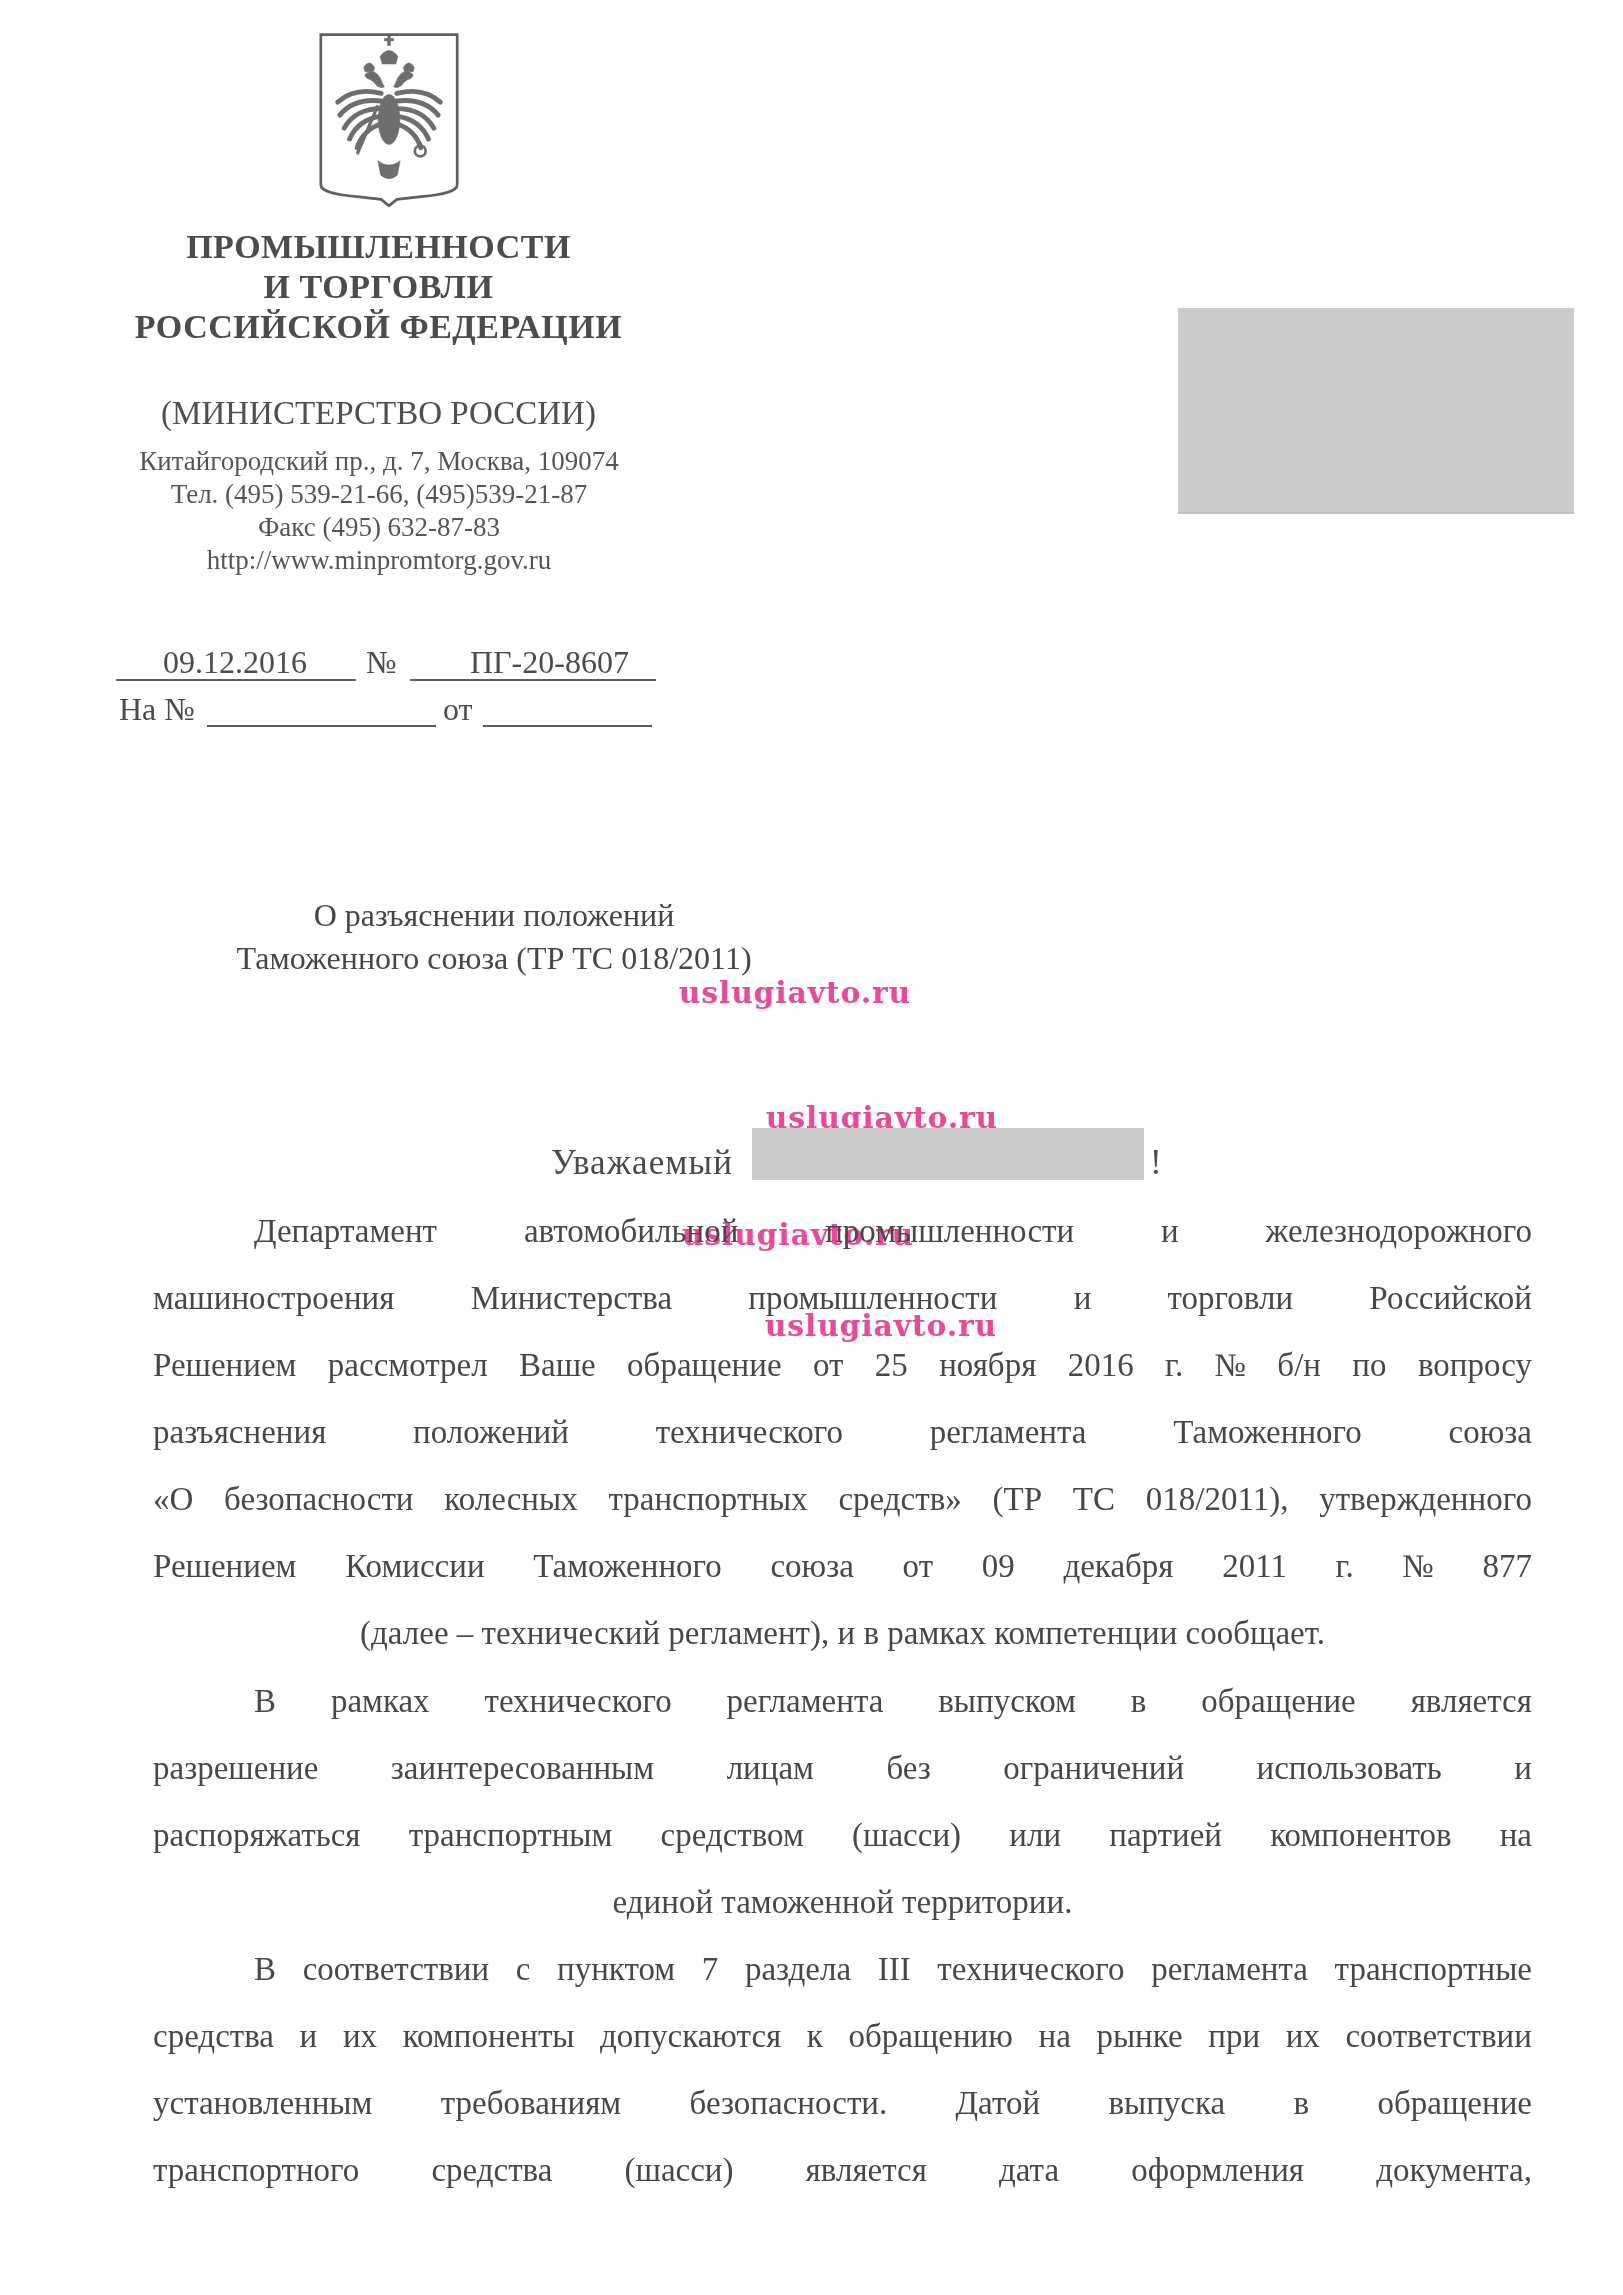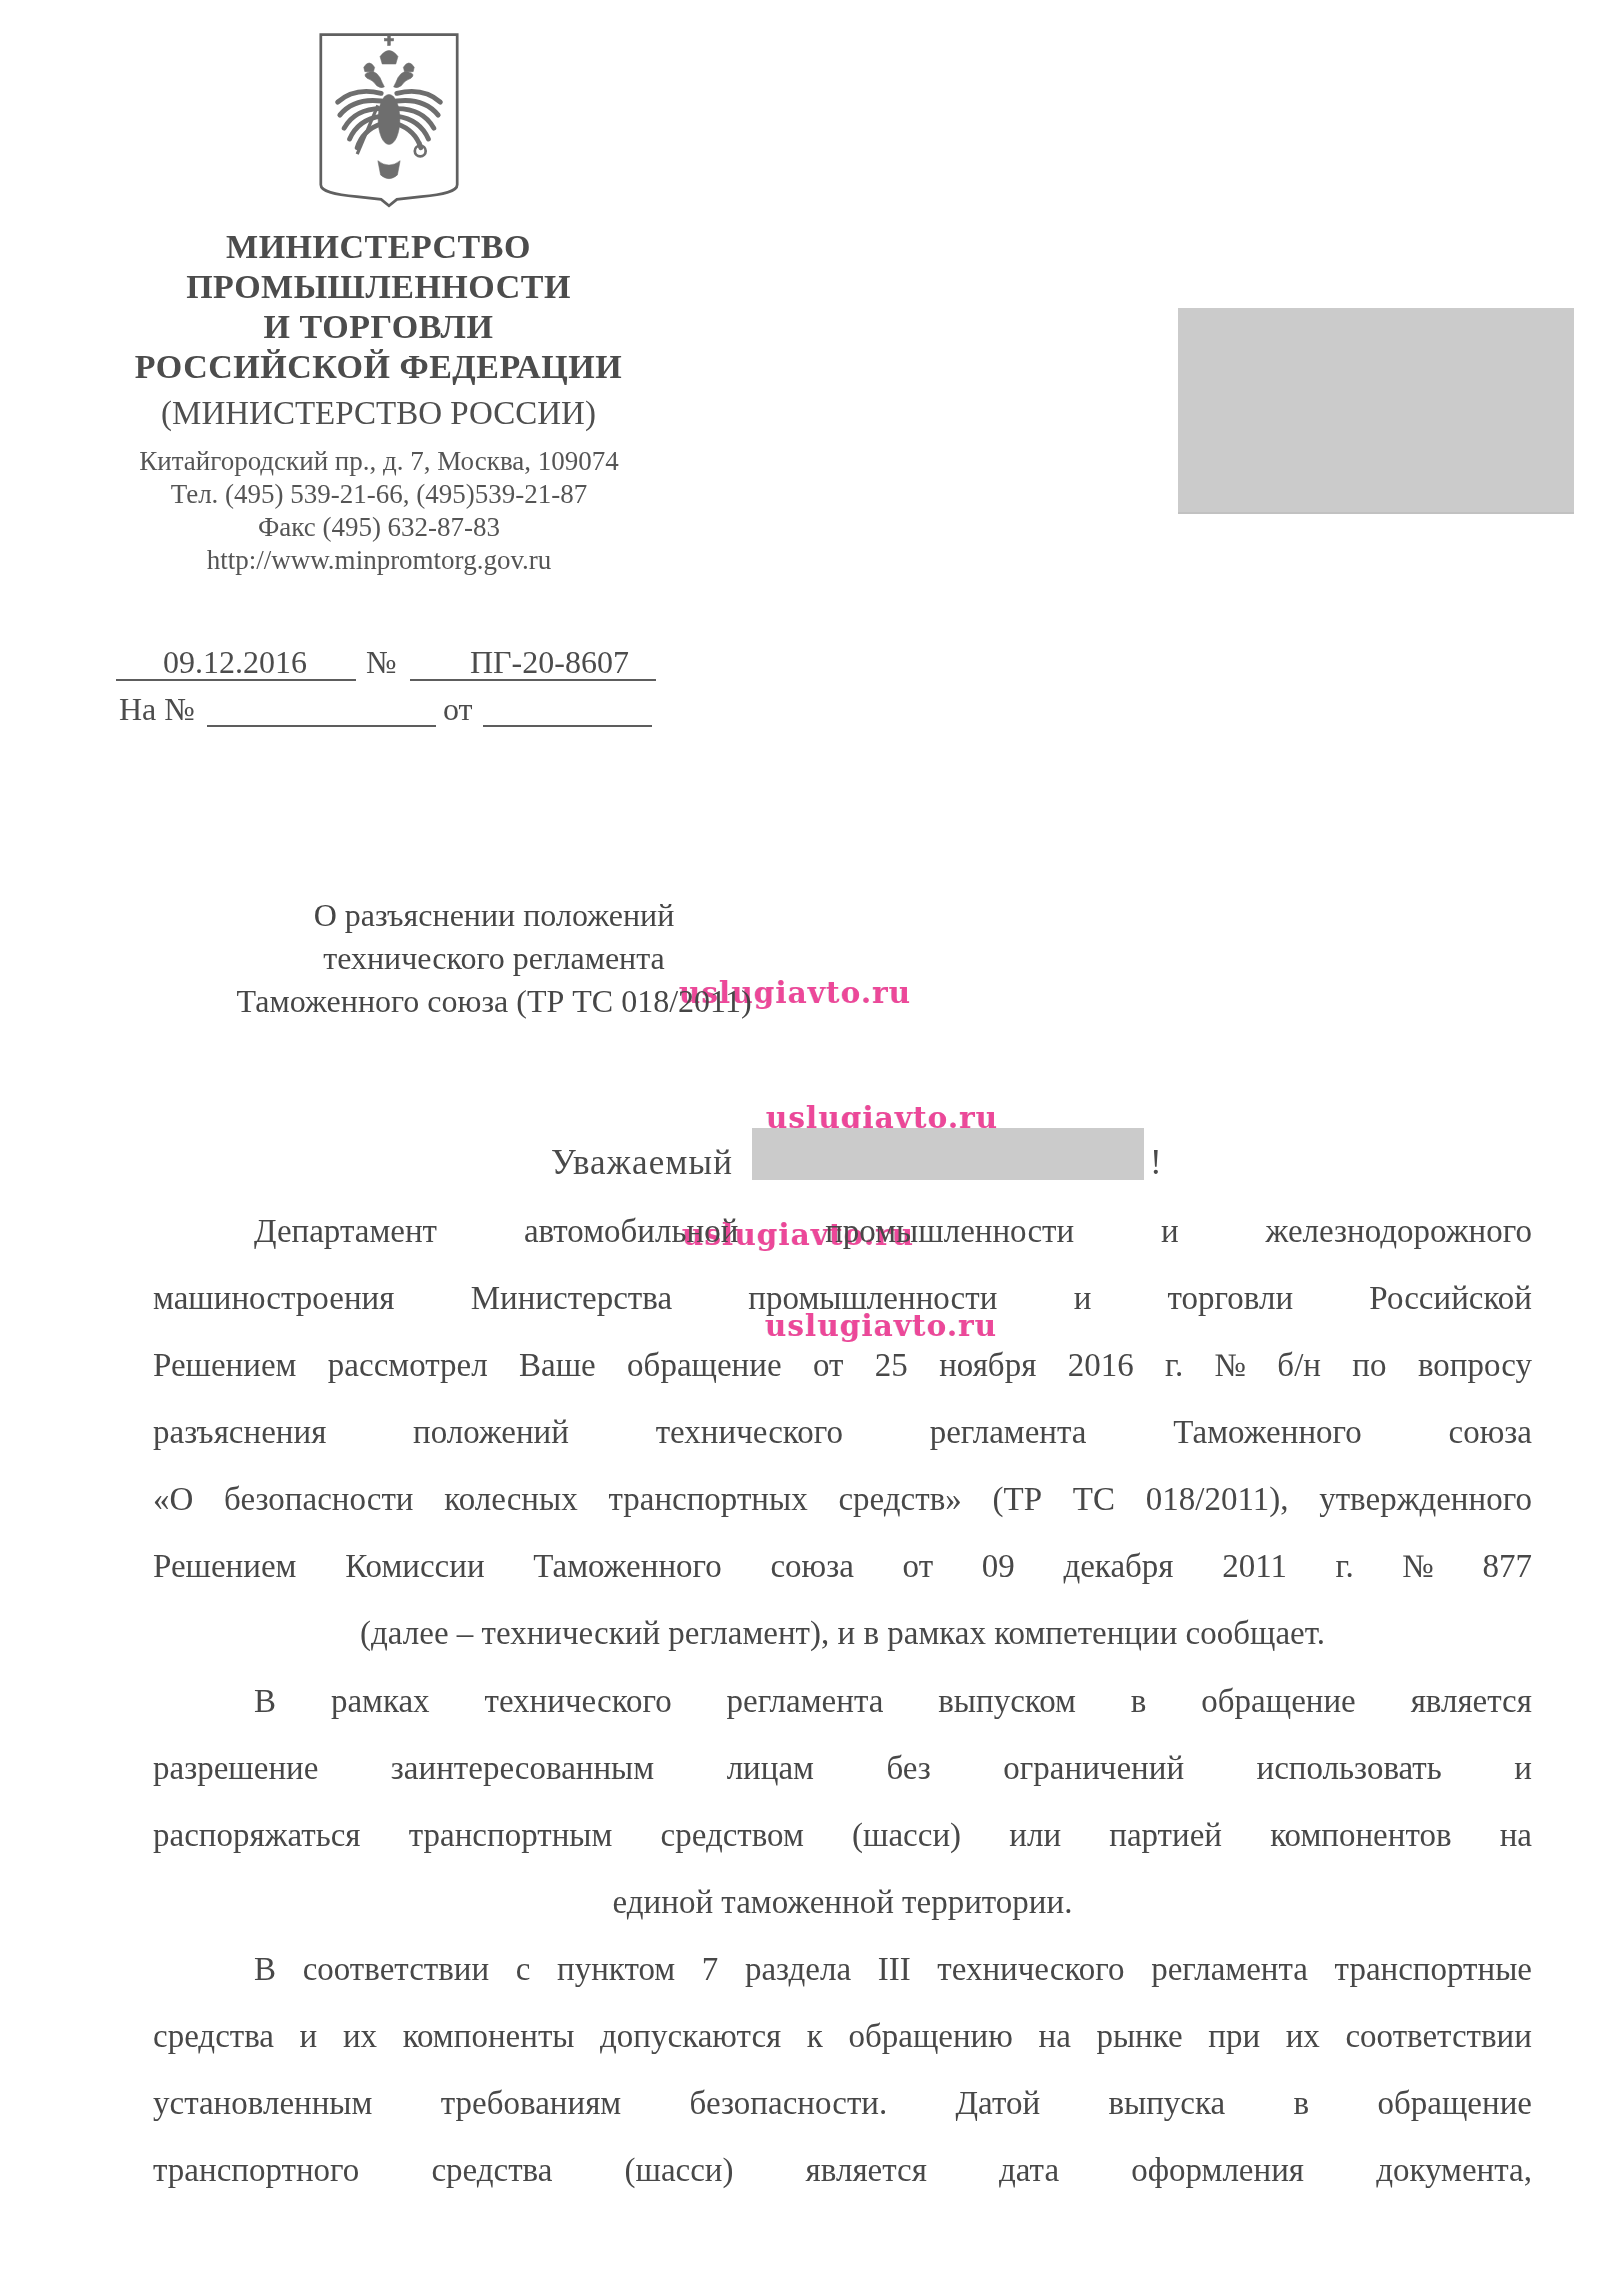--- a/index.html
+++ b/index.html
@@ -85,21 +85,20 @@
         <ellipse cx="132.5" cy="160" rx="20" ry="46"></ellipse>
         <path d="M112 236 Q132.5 252 153 236 L148 262 Q132.5 276 117 262 Z"></path>
         <line x1="112" y1="134" x2="74" y2="224" stroke-width="6"></line>
         <circle cx="190" cy="218" r="10" fill="none" stroke-width="5"></circle>
         <line x1="190" y1="208" x2="190" y2="201" stroke-width="4"></line>
       </g>
     </svg>
   </div>
 
   <div class="abs ministry">
-    <div>МИНИСТЕРСТВО</div>
     <div>ПРОМЫШЛЕННОСТИ</div>
     <div>И ТОРГОВЛИ</div>
     <div>РОССИЙСКОЙ ФЕДЕРАЦИИ</div>
   </div>
   <div class="abs ministry-short">(МИНИСТЕРСТВО РОССИИ)</div>
 
   <div class="abs addr">
     <div>Китайгородский пр., д. 7, Москва, 109074</div>
     <div>Тел. (495) 539-21-66, (495)539-21-87</div>
     <div>Факс (495) 632-87-83</div>
@@ -114,21 +113,20 @@
 
   <div class="abs ref" style="left:119px;top:693px;">На №</div>
   <div class="abs u" style="left:207px;top:725px;width:229px;"></div>
   <div class="abs ref" style="left:443px;top:693px;">от</div>
   <div class="abs u" style="left:483px;top:725px;width:169px;"></div>
 
   <div class="abs redact redact-top"></div>
 
   <div class="abs subject">
     <div>О разъяснении положений</div>
-    <div>технического регламента</div>
     <div>Таможенного союза (ТР ТС 018/2011)</div>
   </div>
 
   <div class="abs wm" style="left:679px;top:975px;">uslugiavto.ru</div>
   <div class="abs wm" style="left:766px;top:1100px;">uslugiavto.ru</div>
   <div class="abs wm" style="left:682px;top:1217px;">uslugiavto.ru</div>
   <div class="abs wm" style="left:765px;top:1308px;">uslugiavto.ru</div>
 
   <div class="abs salut" style="left:551px;top:1145px;">Уважаемый</div>
   <div class="abs redact redact-name"></div>

